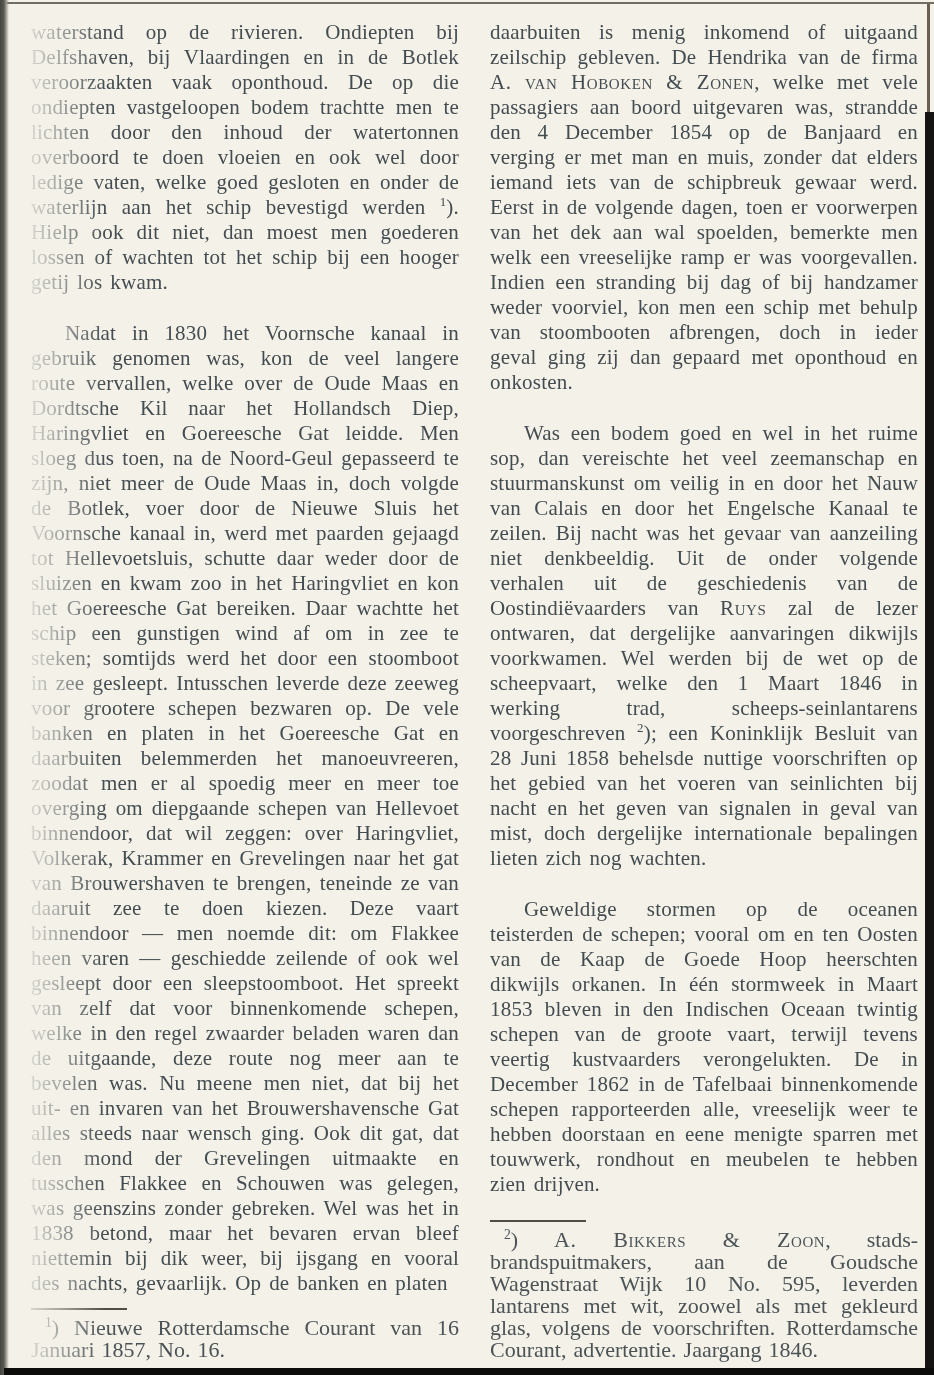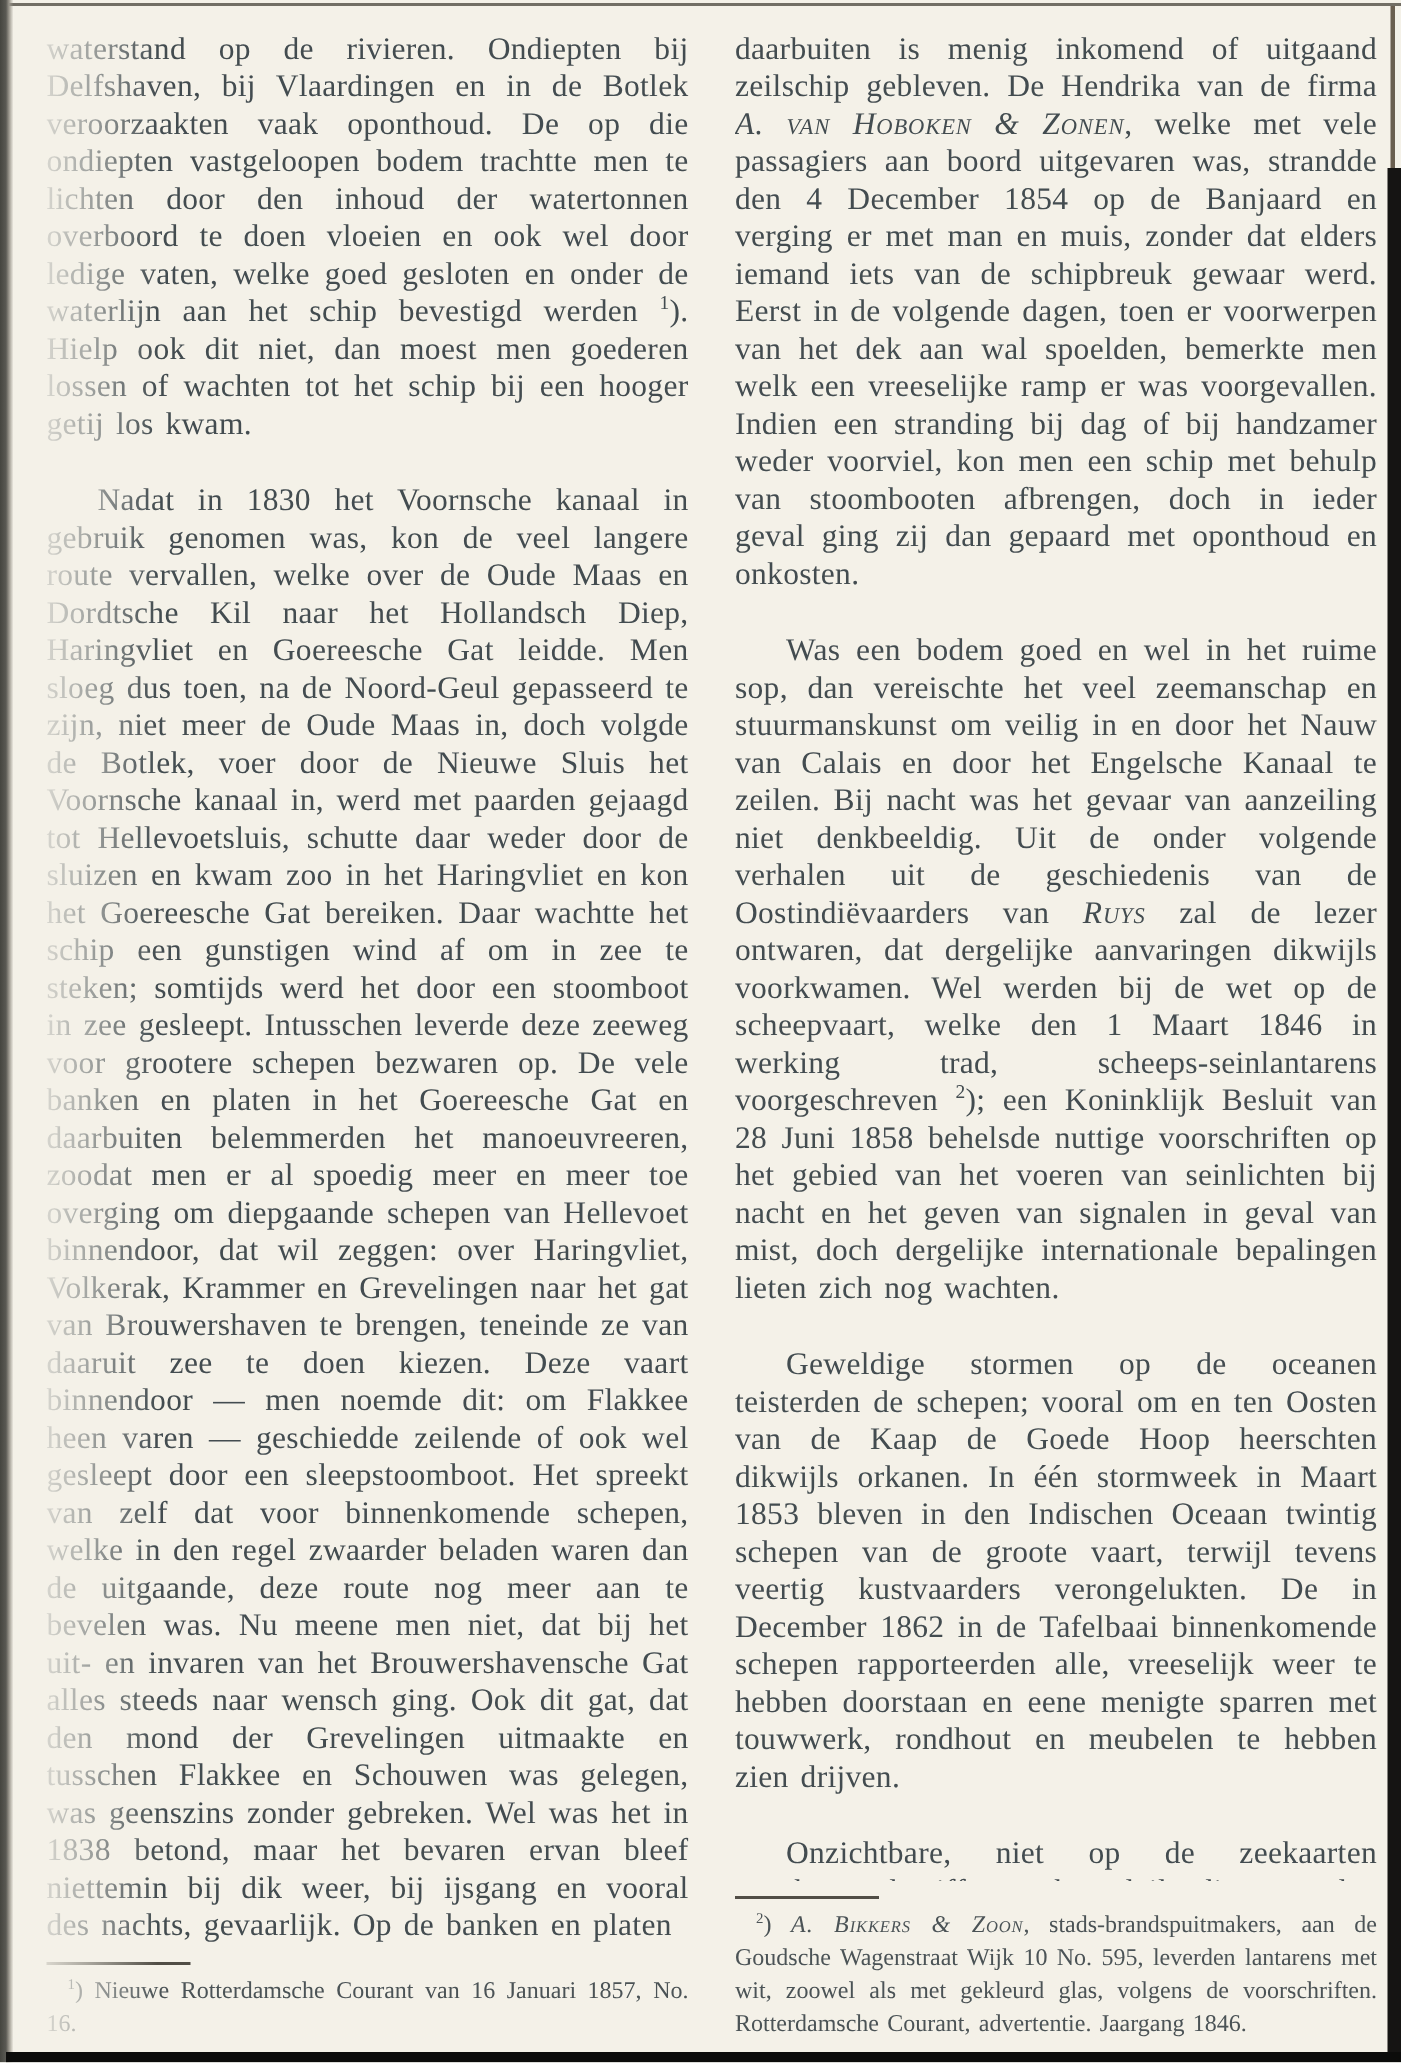--- a/index.html
+++ b/index.html
@@ -29,27 +29,27 @@
   .para{
     margin:0;
     font-size:21px;line-height:25px;
     text-align:justify;
     word-spacing:2.5px;letter-spacing:0.2px;
   }
   .para.indent{text-indent:34px;}
   .para + .para{margin-top:26px;}
 
   .seg-i{}
-  .seg-sc{font-variant:small-caps;letter-spacing:0.6px;font-style:italic;}
+  .seg-sc{font-variant:small-caps;letter-spacing:0.6px;}
   .seg-sup{vertical-align:super;font-size:0.62em;line-height:0;}
 
   .footnote{margin-top:10px;flex:0 0 auto;}
   .fn-rule{width:96px;height:0;border-top:2px solid #514e46;margin:0 0 7px 0;}
   .fn-text{
-    margin:0;font-size:16px;line-height:22px;
+    margin:0;font-size:22px;line-height:22px;
     text-align:justify;word-spacing:1.5px;color:#4b5356;
     padding-left:12px;text-indent:14px;
   }
   .fn-text{padding-left:0;}
 
   
   .col-left .fade{
     content:'';position:absolute;left:-12px;top:0;bottom:0;width:86px;
     background:linear-gradient(to right,
       rgba(244,241,232,0.96) 0,

